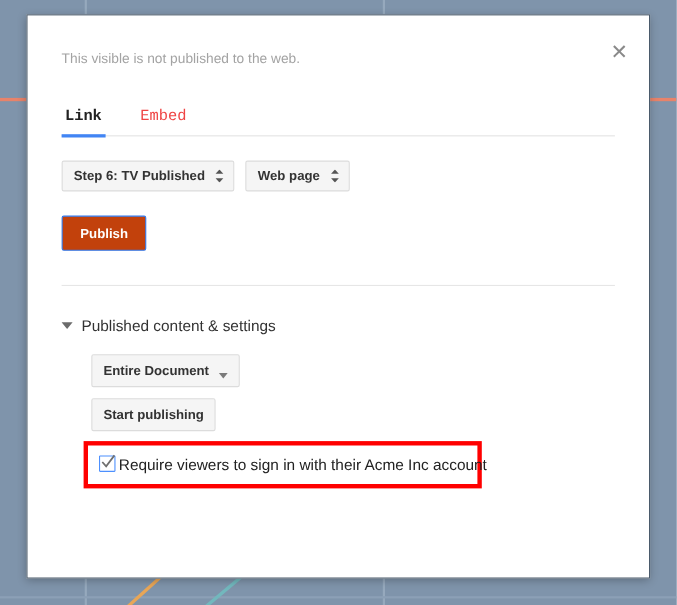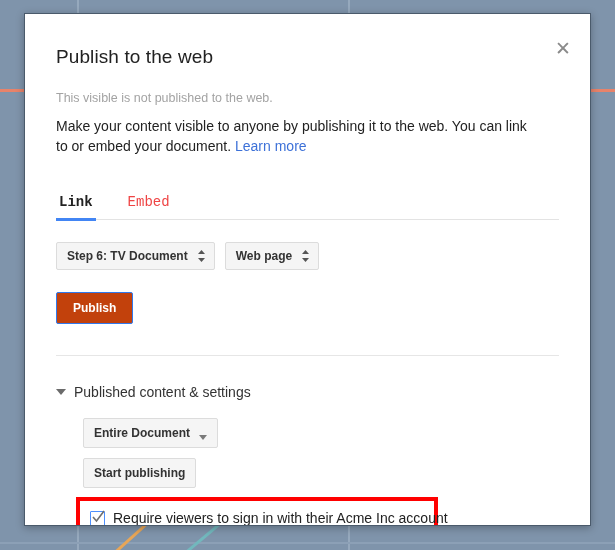--- a/index.html
+++ b/index.html
@@ -250,22 +250,22 @@
     margin-top: 9px;
     margin-left: -7px;
     border: 4px solid #ff0000;
     display: inline-block;
     padding: 7px 12px 8px 10px;
     box-sizing: border-box;
     width: 362px;
   }
   .cb-row {
     display: flex;
-    align-items: flex-end;
-    gap: 8px;
+    align-items: flex-start;
+    gap: 3px;
     margin: 2px 0;
     cursor: pointer;
   }
   .cbox {
     width: 15px;
     height: 15px;
     border: 1px solid #b0b0b0;
     background: #fff;
     border-radius: 1px;
     position: relative;
@@ -295,36 +295,34 @@
   <div class="bg-diag d-orange"></div>
   <div class="bg-diag d-teal"></div>
 </div>
 
 <div class="dialog">
 
   <div class="close-btn">✕</div>
 
   <div class="dlg-body">
 
-    <h1 class="dlg-title">Publish to the web</h1>
 
     <p class="status-line">This visible is not published to the web.</p>
 
-    <p class="desc"><span>Make your content visible to anyone by publishing it to the web. You can link to or embed your document. </span><a href="#">Learn more</a></p>
 
     
     <div class="tabs">
       <div class="tab active">Link</div>
       <div class="tab">Embed</div>
     </div>
 
     
     <div class="select-row">
       <div class="gselect">
-        <span>Step 6: TV Document</span>
+        <span>Step 6: TV Published</span>
         <span class="updown">
           <svg width="9" height="12" viewBox="0 0 9 12">
             <polygon points="4.5,0 8,4 1,4" fill="#555"></polygon>
             <polygon points="4.5,12 8,8 1,8" fill="#555"></polygon>
           </svg>
         </span>
       </div>
       <div class="gselect">
         <span>Web page</span>
         <span class="updown">

